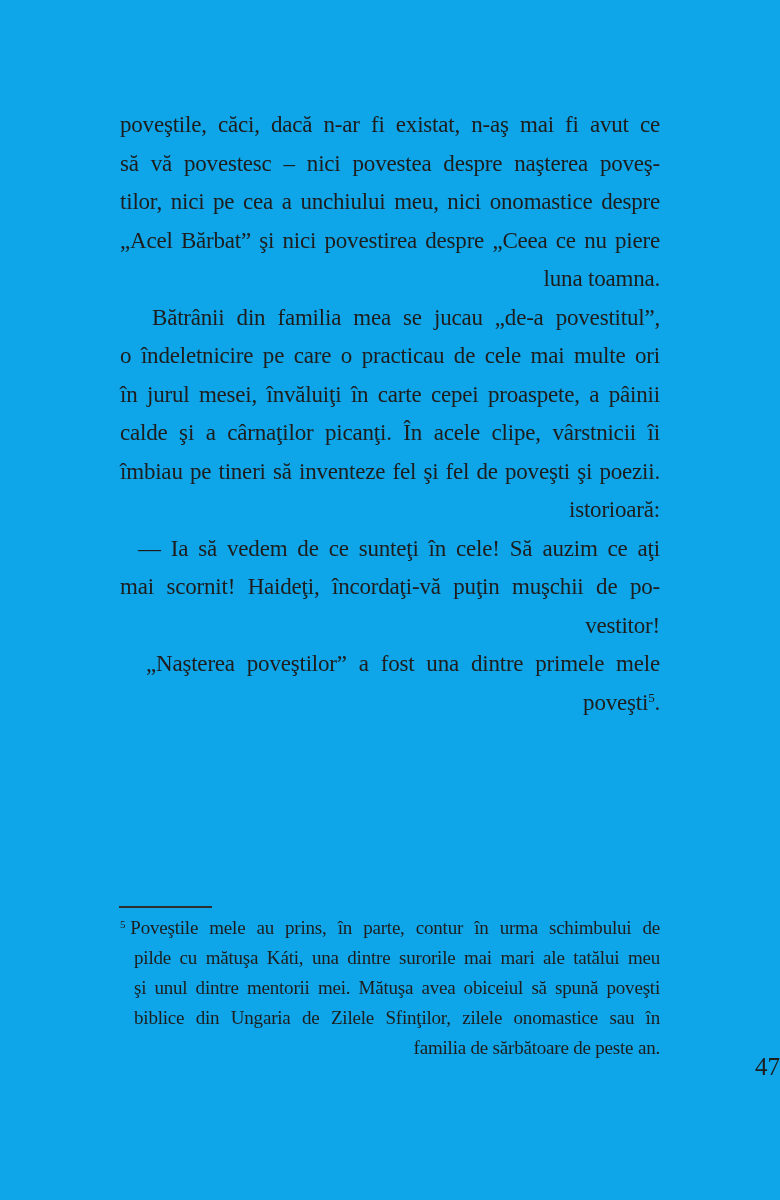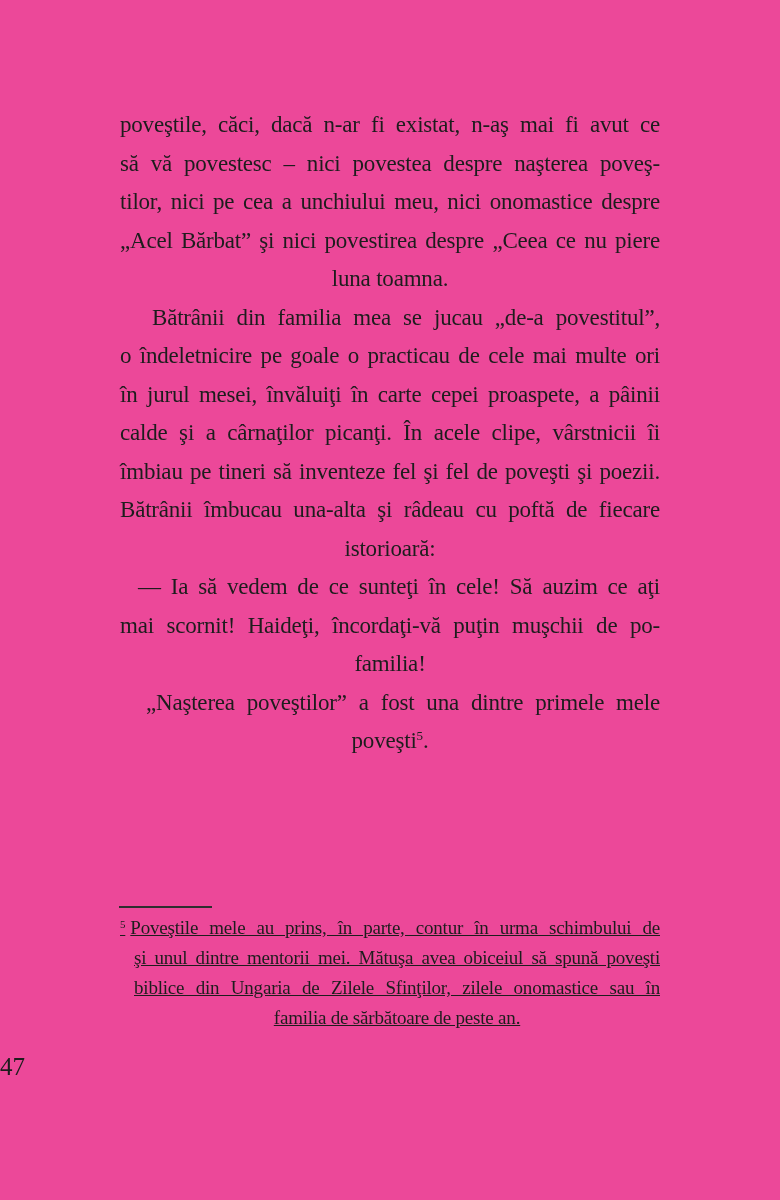--- a/index.html
+++ b/index.html
@@ -4,36 +4,36 @@
 <style>
   html, body {
     margin: 0;
     padding: 0;
     background: #ffffff;
   }
   .page {
     position: relative;
     width: 780px;
     height: 1200px;
-    background: #ec4899;
+    background: #0ea5e9;
     overflow: hidden;
     font-family: "Liberation Serif", "DejaVu Serif", serif;
     color: #1d1d1d;
   }
   .body-text {
     position: absolute;
     left: 120px;
     top: 106px;
     width: 540px;
     font-size: 23px;
     line-height: 38.5px;
     letter-spacing: -0.2px;
   }
   .line {
-    text-align: center;
+    text-align: right;
     white-space: normal;
   }
   .line.j {
     text-align: justify;
     text-align-last: justify;
   }
   .ind-a { text-indent: 32px; }
   .ind-b { text-indent: 18px; }
   .ind-c { text-indent: 26px; }
   sup.fn-ref {
@@ -54,39 +54,38 @@
   .footnote {
     position: absolute;
     left: 120px;
     top: 913px;
     width: 540px;
     box-sizing: border-box;
     padding-left: 14px;
     font-size: 19px;
     line-height: 30px;
     letter-spacing: -0.2px;
-    text-decoration: underline;
   }
   .footnote .fn-first {
     text-indent: -14px;
   }
   sup.fn-marker {
     font-size: 11px;
     line-height: 0;
     vertical-align: baseline;
     position: relative;
     top: -6px;
     margin-right: 5px;
   }
   .page-number {
     position: absolute;
     left: 0;
     top: 1052px;
     width: 780px;
-    text-align: left;
+    text-align: right;
     font-size: 25px;
     line-height: 30px;
   }
 </style>
 </head>
 <body>
 
 <div class="page">
 
   <div class="body-text">
@@ -94,45 +93,45 @@
     <div class="para">
       <div class="line j">poveştile, căci, dacă n-ar fi existat, n-aş mai fi avut ce</div>
       <div class="line j">să vă povestesc – nici povestea despre naşterea poveş-</div>
       <div class="line j">tilor, nici pe cea a unchiului meu, nici onomastice despre</div>
       <div class="line j">„Acel Bărbat” şi nici povestirea despre „Ceea ce nu piere</div>
       <div class="line">luna toamna.</div>
     </div>
 
     <div class="para">
       <div class="line j ind-a">Bătrânii din familia mea se jucau „de-a povestitul”,</div>
-      <div class="line j">o îndeletnicire pe goale o practicau de cele mai multe ori</div>
+      <div class="line j">o îndeletnicire pe care o practicau de cele mai multe ori</div>
       <div class="line j">în jurul mesei, învăluiţi în carte cepei proaspete, a pâinii</div>
       <div class="line j">calde şi a cârnaţilor picanţi. În acele clipe, vârstnicii îi</div>
       <div class="line j">îmbiau pe tineri să inventeze fel şi fel de poveşti şi poezii.</div>
-      <div class="line j">Bătrânii îmbucau una-alta şi râdeau cu poftă de fiecare</div>
       <div class="line">istorioară:</div>
     </div>
 
     <div class="para">
       <div class="line j ind-b">— Ia să vedem de ce sunteţi în cele! Să auzim ce aţi</div>
       <div class="line j">mai scornit! Haideţi, încordaţi-vă puţin muşchii de po-</div>
-      <div class="line">familia!</div>
+      <div class="line">vestitor!</div>
     </div>
 
     <div class="para">
       <div class="line j ind-c">„Naşterea poveştilor” a fost una dintre primele mele</div>
       <div class="line"><span>poveşti</span><sup class="fn-ref">5</sup><span>.</span></div>
     </div>
 
   </div>
 
   <div class="fn-rule"></div>
 
   <div class="footnote">
     <div class="line j fn-first"><sup class="fn-marker">5</sup><span>Poveştile mele au prins, în parte, contur în urma schimbului de</span></div>
+    <div class="line j">pilde cu mătuşa Káti, una dintre surorile mai mari ale tatălui meu</div>
     <div class="line j">şi unul dintre mentorii mei. Mătuşa avea obiceiul să spună poveşti</div>
     <div class="line j">biblice din Ungaria de Zilele Sfinţilor, zilele onomastice sau în</div>
     <div class="line">familia de sărbătoare de peste an.</div>
   </div>
 
   <div class="page-number">47</div>
 
 </div>
 
 </body></html>

